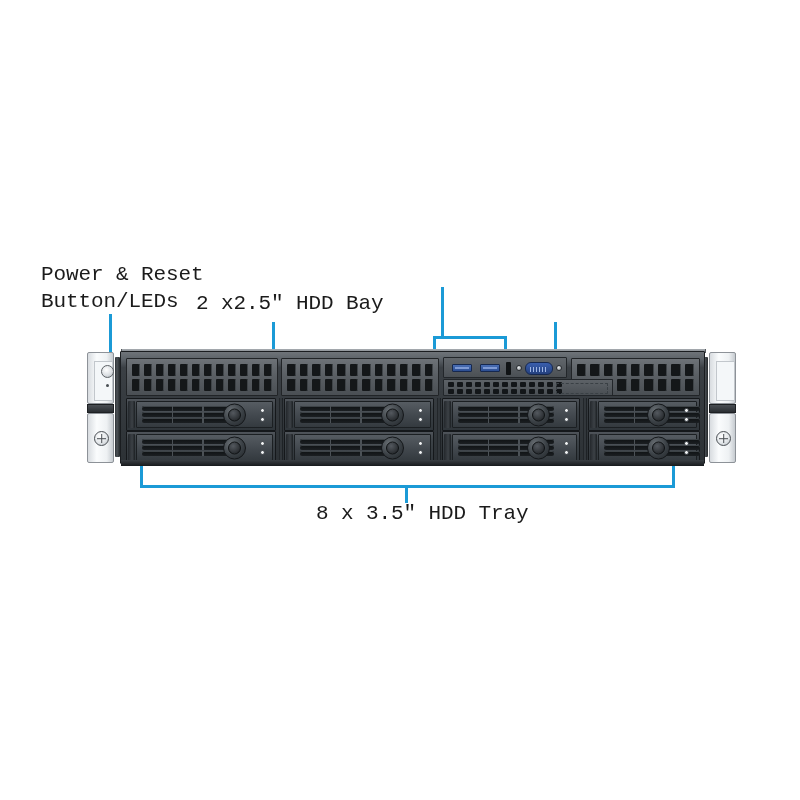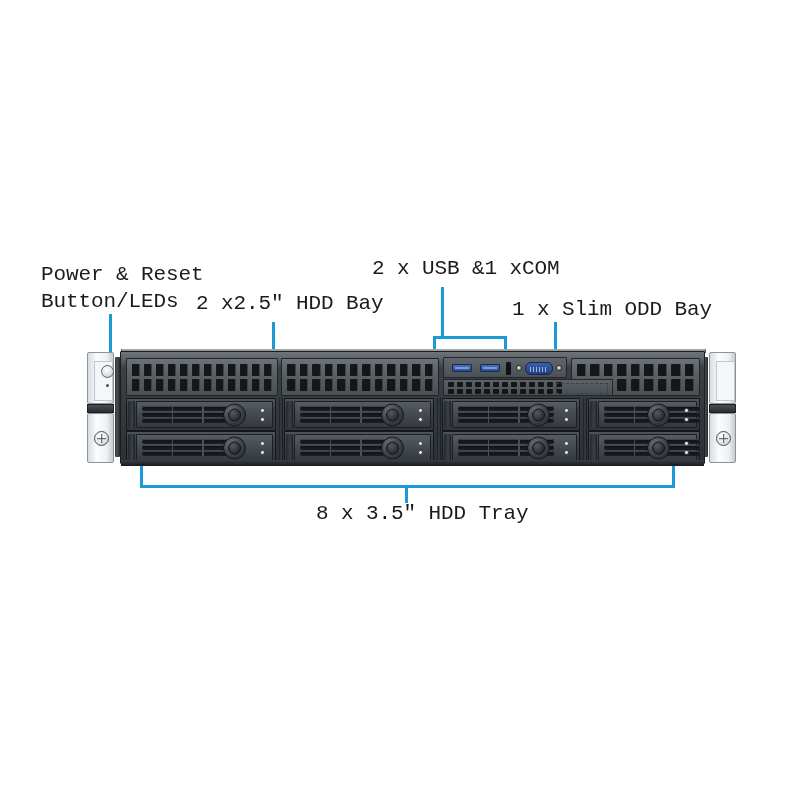--- a/index.html
+++ b/index.html
@@ -236,22 +236,20 @@
   }
 </style>
 </head>
 <body>
 
 <div id="stage">
 
   <div class="label" id="lbl-power">Power &amp; Reset
 Button/LEDs</div>
   <div class="label" id="lbl-25bay">2 x2.5" HDD Bay</div>
-  <div class="label" id="lbl-usb">2 x USB &amp;1 xCOM</div>
-  <div class="label" id="lbl-odd">1 x Slim ODD Bay</div>
   <div class="label" id="lbl-tray">8 x 3.5" HDD Tray</div>
 
   <div class="lead v" style="left:109px;top:314px;height:46px;"></div>
 
   <div class="lead v" style="left:272px;top:322px;height:30px;"></div>
   <div class="lead h" style="left:201px;top:350px;width:144px;"></div>
   <div class="lead v" style="left:201px;top:350px;height:22px;"></div>
   <div class="lead v" style="left:342px;top:350px;height:22px;"></div>
 
   <div class="lead v" style="left:441px;top:287px;height:51px;"></div>

